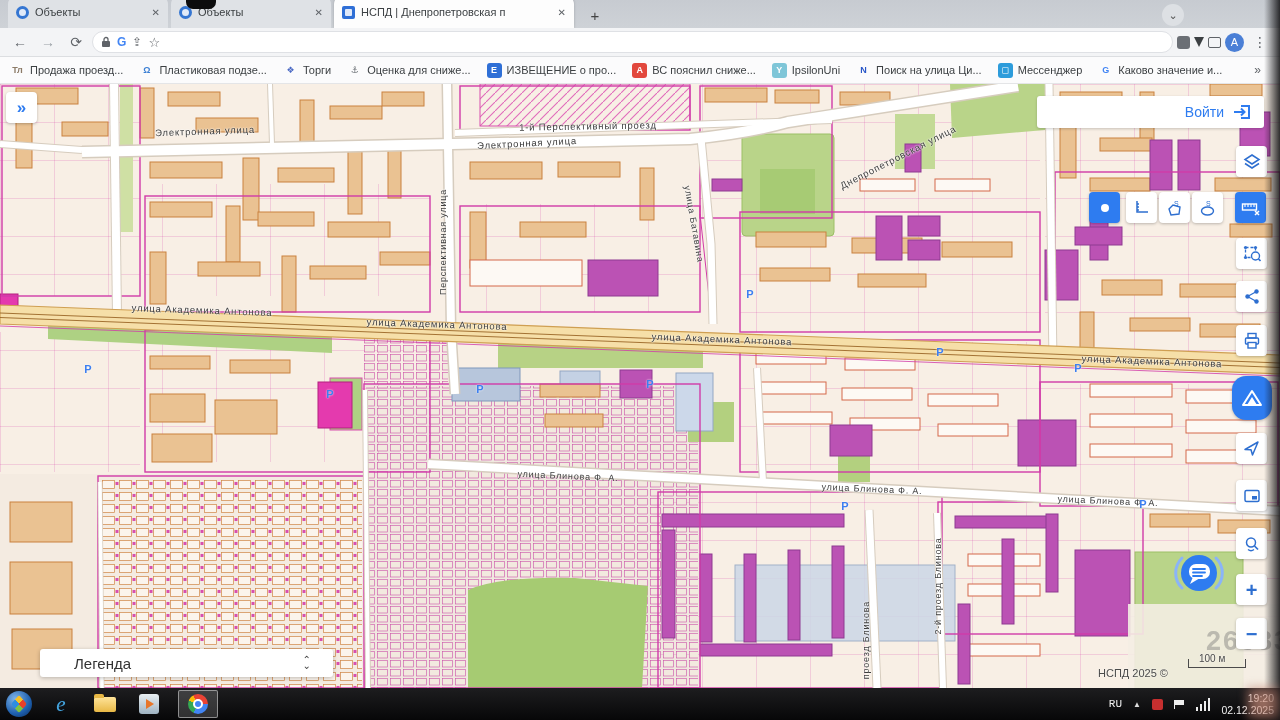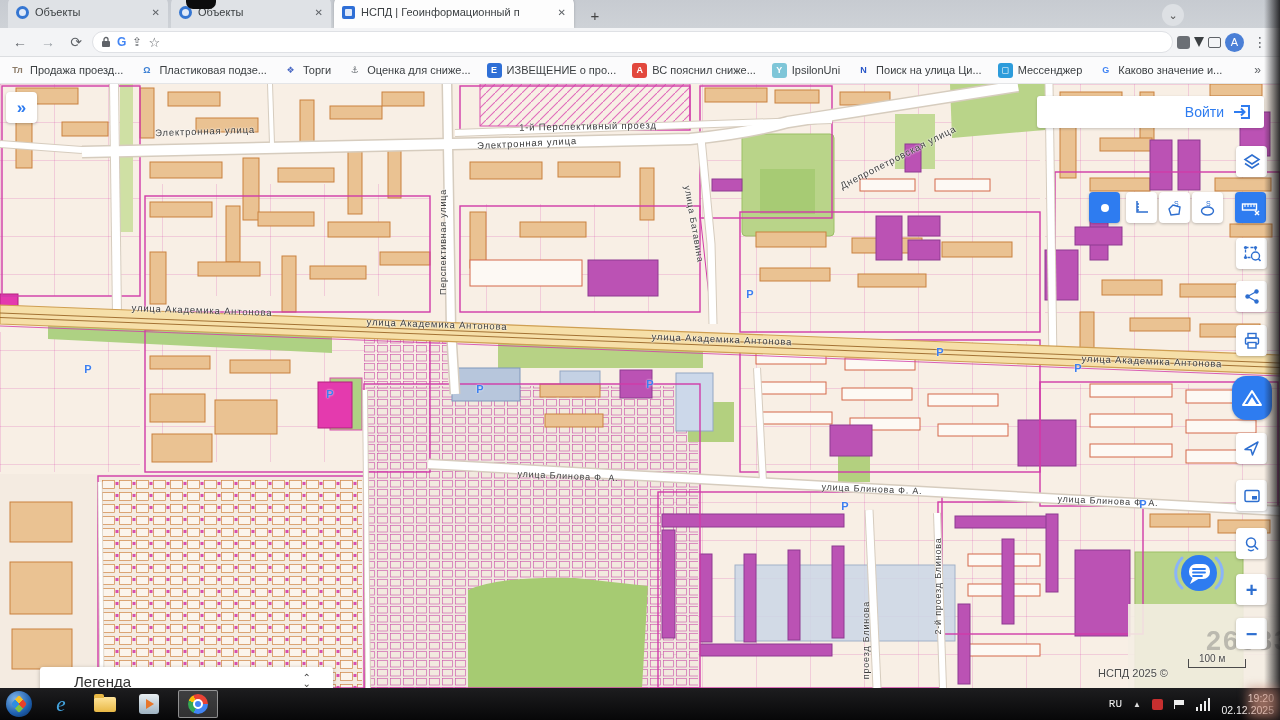--- a/index.html
+++ b/index.html
@@ -82,21 +82,21 @@
 
   .mapbtn { position:absolute; width:31px; height:31px; background:#fff; border-radius:4px;
     box-shadow:0 1px 3px rgba(0,0,0,.25); display:flex; align-items:center; justify-content:center; }
   .mapbtn.blue { background:#2e7cf0; }
   .expand-btn { left:6px; top:8px; }
   .expand-btn::after { content:"»"; color:#2e7cf0; font-size:17px; font-weight:bold; }
   .login-bar { position:absolute; left:1037px; top:12px; width:227px; height:32px;
     background:#fff; border-radius:3px; box-shadow:0 1px 3px rgba(0,0,0,.2);
     display:flex; align-items:center; justify-content:flex-end; gap:8px; padding:0 12px; }
   .login-label { color:#2e7cf0; font-size:14px; }
-  .legend-bar { position:absolute; left:40px; top:583px; width:293px; height:28px; background:#fff;
+  .legend-bar { position:absolute; left:40px; top:565px; width:293px; height:28px; background:#fff;
     border-radius:3px; box-shadow:0 1px 4px rgba(0,0,0,.25); display:flex; align-items:center;
     justify-content:space-between; padding:0 22px 0 34px; }
   .legend-label { font-size:15px; color:#333; }
   .updown { display:flex; flex-direction:column; color:#444; font-size:10px; line-height:6px; }
   .updown::before { content:"⌃"; } .updown::after { content:"⌄"; }
   .chat-fab { position:absolute; left:1174px; top:464px; width:50px; height:50px; }
   .zoomtxt { font-size:20px; color:#2e6fd0; font-weight:bold; line-height:1; }
 
   
   .taskbar { position:absolute; left:0; top:688px; width:1280px; height:32px;
@@ -155,21 +155,21 @@
       <span class="tab-title">Объекты</span>
       <span class="tab-close">✕</span>
     </div>
     <div class="tab">
       <span class="favicon"></span>
       <span class="tab-title">Объекты</span>
       <span class="tab-close">✕</span>
     </div>
     <div class="tab active">
       <span class="favicon doc"></span>
-      <span class="tab-title">НСПД | Геоинформационный п</span>
+      <span class="tab-title">НСПД | Днепропетровская п</span>
       <span class="tab-close">✕</span>
     </div>
     <div class="newtab">+</div>
     <div class="tabsearch"></div>
   </div>
 
   <div class="toolbar">
     <span class="navbtn">←</span>
     <span class="navbtn dim">→</span>
     <span class="navbtn">⟳</span>

